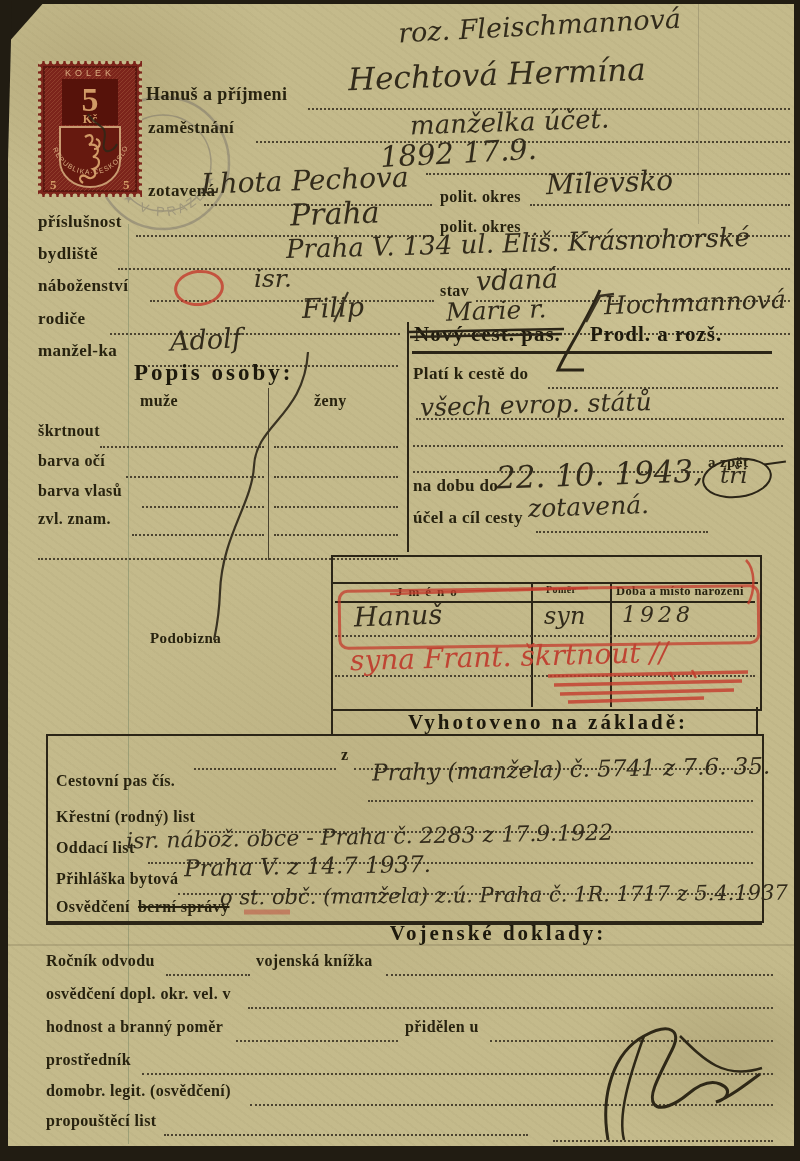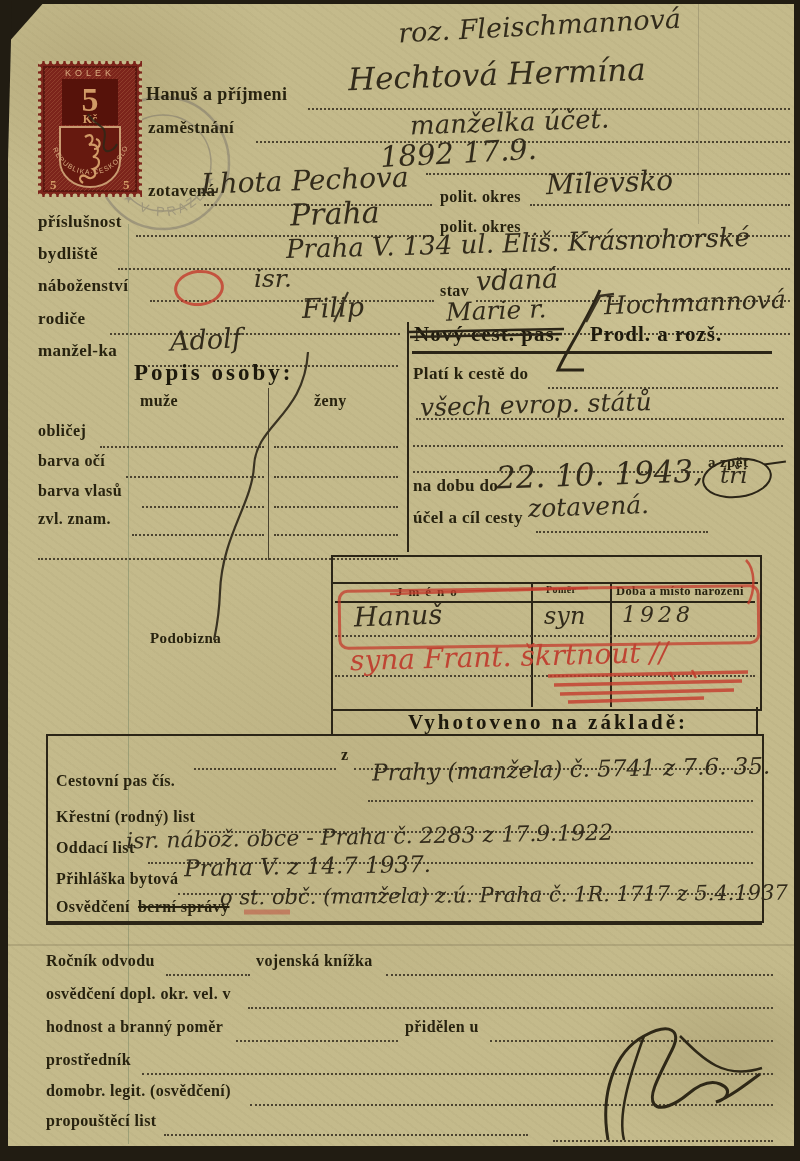--- a/index.html
+++ b/index.html
@@ -195,21 +195,21 @@
 
     <span class="lbl" style="left:30px;top:337px;font-size:17px;">manžel-ka</span>
     <div class="dl" style="left:135px;top:361px;width:255px;"></div>
     <span class="hw" style="left:162px;top:320px;font-size:27px;transform:rotate(-3deg);">Adolf</span>
 
     <span class="hd" style="left:126px;top:356px;font-size:23px;">Popis osoby:</span>
     <span class="lbl" style="left:132px;top:388px;">muže</span>
     <span class="lbl" style="left:306px;top:388px;">ženy</span>
     <div class="ln" style="left:260px;top:384px;width:1px;height:172px;background:#4a4330;"></div>
 
-    <span class="lbl" style="left:30px;top:418px;">obličej</span>
+    <span class="lbl" style="left:30px;top:418px;">škrtnout</span>
     <div class="dl" style="left:92px;top:442px;width:164px;"></div>
     <div class="dl" style="left:266px;top:442px;width:124px;"></div>
     <span class="lbl" style="left:30px;top:448px;">barva očí</span>
     <div class="dl" style="left:118px;top:472px;width:138px;"></div>
     <div class="dl" style="left:266px;top:472px;width:124px;"></div>
     <span class="lbl" style="left:30px;top:478px;">barva vlasů</span>
     <div class="dl" style="left:134px;top:502px;width:122px;"></div>
     <div class="dl" style="left:266px;top:502px;width:124px;"></div>
     <span class="lbl" style="left:30px;top:506px;">zvl. znam.</span>
     <div class="dl" style="left:124px;top:530px;width:132px;"></div>
@@ -277,20 +277,21 @@
     <span class="hw" style="left:118px;top:820px;font-size:22px;transform:rotate(-1deg);">isr. nábož. obce - Praha č. 2283 z 17.9.1922</span>
 
     <span class="lbl" style="left:48px;top:866px;">Přihláška bytová</span>
     <div class="dl" style="left:170px;top:889px;width:575px;"></div>
     <span class="hw" style="left:176px;top:849px;font-size:23px;transform:rotate(-1deg);">Praha V. z 14.7 1937.</span>
 
     <span class="lbl" style="left:48px;top:894px;">Osvědčení</span>
     <span class="lbl" style="left:130px;top:894px;text-decoration:line-through;text-decoration-thickness:2px;">berní správy</span>
     <span class="hw" style="left:212px;top:879px;font-size:21px;transform:rotate(-0.5deg);">o st. obč. (manžela) z.ú. Praha č. 1R. 1717 z 5.4.1937</span>
 
+    <span class="hd" style="left:300px;top:917px;font-size:21px;width:380px;text-align:center;">Vojenské doklady:</span>
 
     <span class="lbl" style="left:38px;top:948px;">Ročník odvodu</span>
     <div class="dl" style="left:158px;top:970px;width:84px;"></div>
     <span class="lbl" style="left:248px;top:948px;">vojenská knížka</span>
     <div class="dl" style="left:378px;top:970px;width:387px;"></div>
 
     <span class="lbl" style="left:38px;top:981px;">osvědčení dopl. okr. vel. v</span>
     <div class="dl" style="left:240px;top:1003px;width:525px;"></div>
 
     <span class="lbl" style="left:38px;top:1014px;">hodnost a branný poměr</span>

